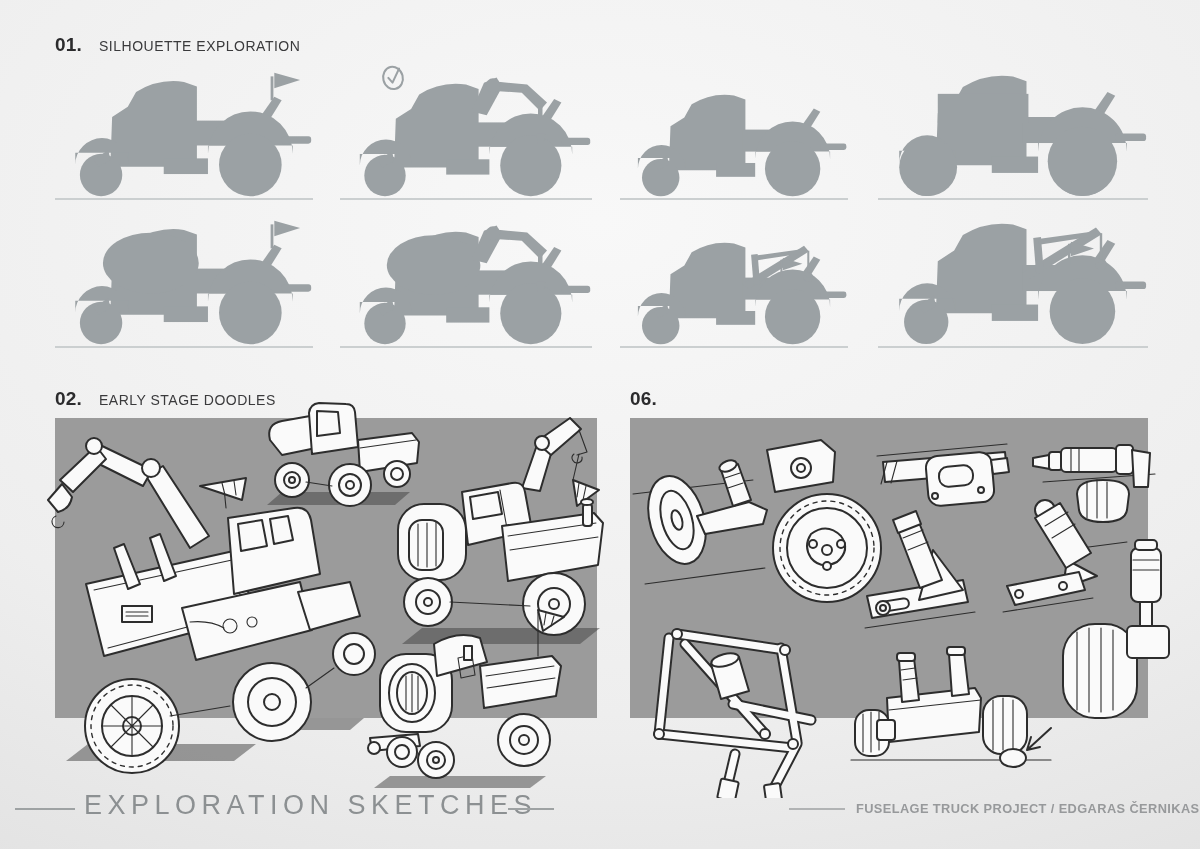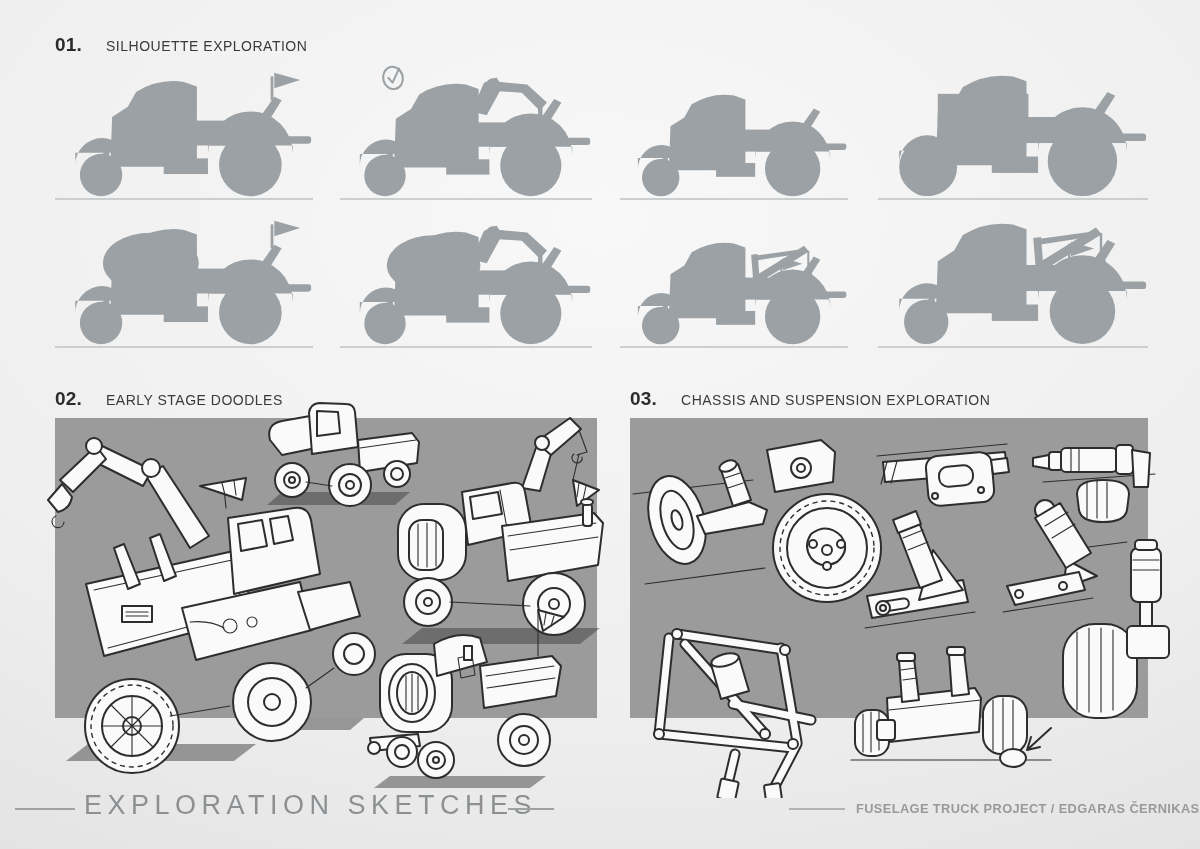--- a/index.html
+++ b/index.html
@@ -13,21 +13,21 @@
     --ink:#2d2d2d;
     --paper:#fafafa;
   }
   html,body{margin:0;padding:0;}
   body{
     width:1200px;height:849px;position:relative;overflow:hidden;
     font-family:"Liberation Sans", sans-serif;
     background:radial-gradient(ellipse 1500px 950px at 50% 26%,
        var(--background-center) 0%, #eeeeee 52%, var(--background-edge) 100%);
   }
-  .sec-head{position:absolute;display:flex;align-items:baseline;gap:24px;white-space:nowrap;}
+  .sec-head{position:absolute;display:flex;align-items:baseline;gap:17px;white-space:nowrap;}
   .sec-num{font-size:19px;font-weight:bold;color:var(--heading);letter-spacing:.2px;}
   .sec-title{font-size:14px;font-weight:normal;color:#3a3a3c;letter-spacing:.5px;}
   .sil-cell{position:absolute;height:136px;border-bottom:2px solid var(--ground-line);}
   .sil-cell svg{width:100%;height:100%;display:block;}
   .sil{fill:var(--silhouette);}
   .check-svg{position:absolute;left:379px;top:61px;width:28px;height:32px;}
   .check-svg *{stroke:var(--silhouette);stroke-width:2.2;fill:none;stroke-linecap:round;stroke-linejoin:round;}
   .panel{position:absolute;background:var(--panel);}
   .sketch{position:absolute;}
   .ink path,.ink rect,.ink circle,.ink ellipse{
@@ -154,22 +154,21 @@
     </svg>
 </div>
 
 <div class="sec-head" style="left:55px;top:388px;">
   <span class="sec-num">02.</span>
   <span class="sec-title">EARLY STAGE DOODLES</span>
 </div>
 <div class="panel" style="left:55px;top:418px;width:542px;height:300px"></div>
 
 <div class="sec-head" style="left:630px;top:388px;">
-  <span class="sec-num">03.</span>
-  <span class="sec-title">CHASSIS AND SUSPENSION EXPLORATION</span>
+  <span class="sec-num">06.</span>
 </div>
 <div class="panel" style="left:630px;top:418px;width:518px;height:300px"></div>
 
 <svg class="sketch" style="left:30px;top:396px;width:590px;height:404px" viewBox="0 0 590 404">
   <g class="shadow">
     <path d="M252,96 h128 l-15,13 h-128 Z"></path>
     <path d="M392,232 h178 l-20,16 h-178 Z"></path>
     <path d="M58,348 h168 l-22,17 h-168 Z"></path>
     <path d="M238,322 h96 l-14,12 h-96 Z"></path>
     <path d="M360,380 h156 l-16,12 h-156 Z"></path>

